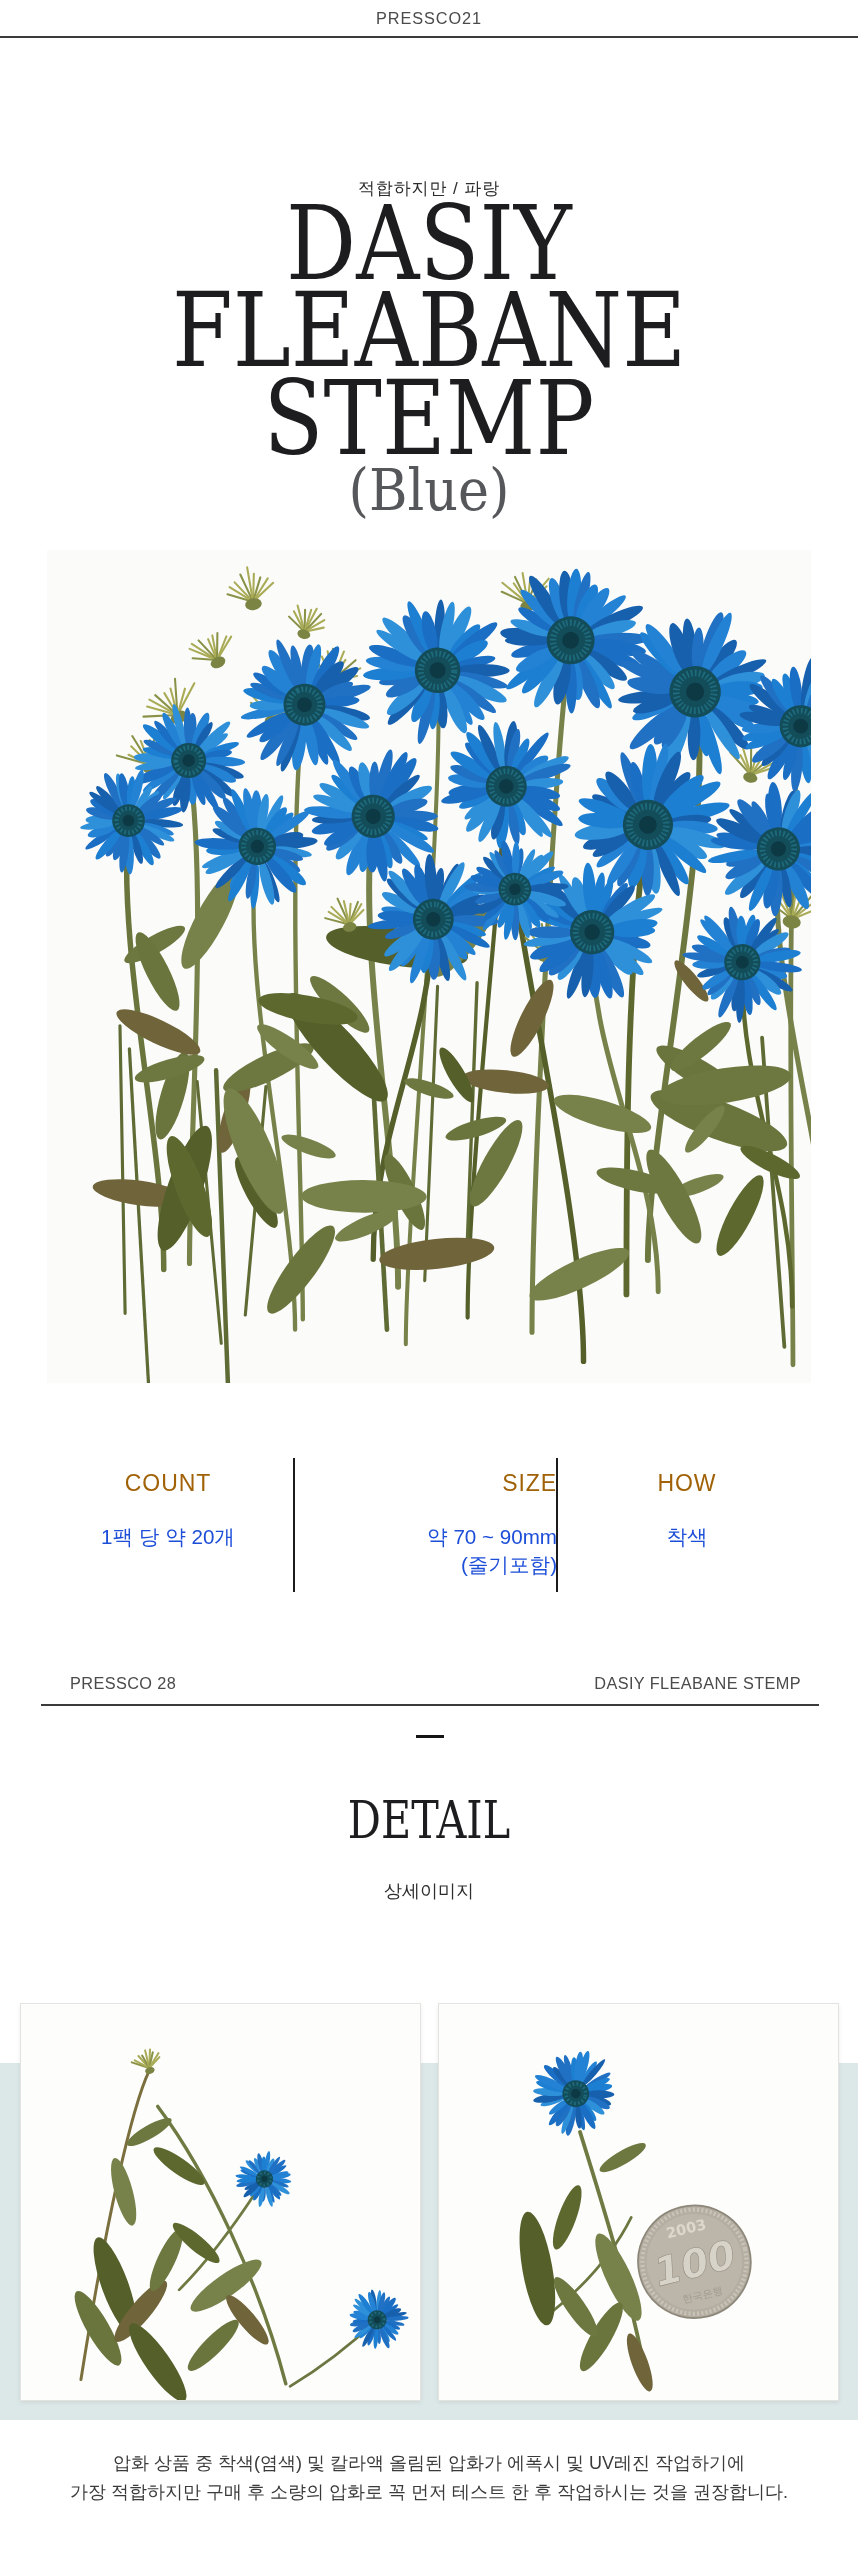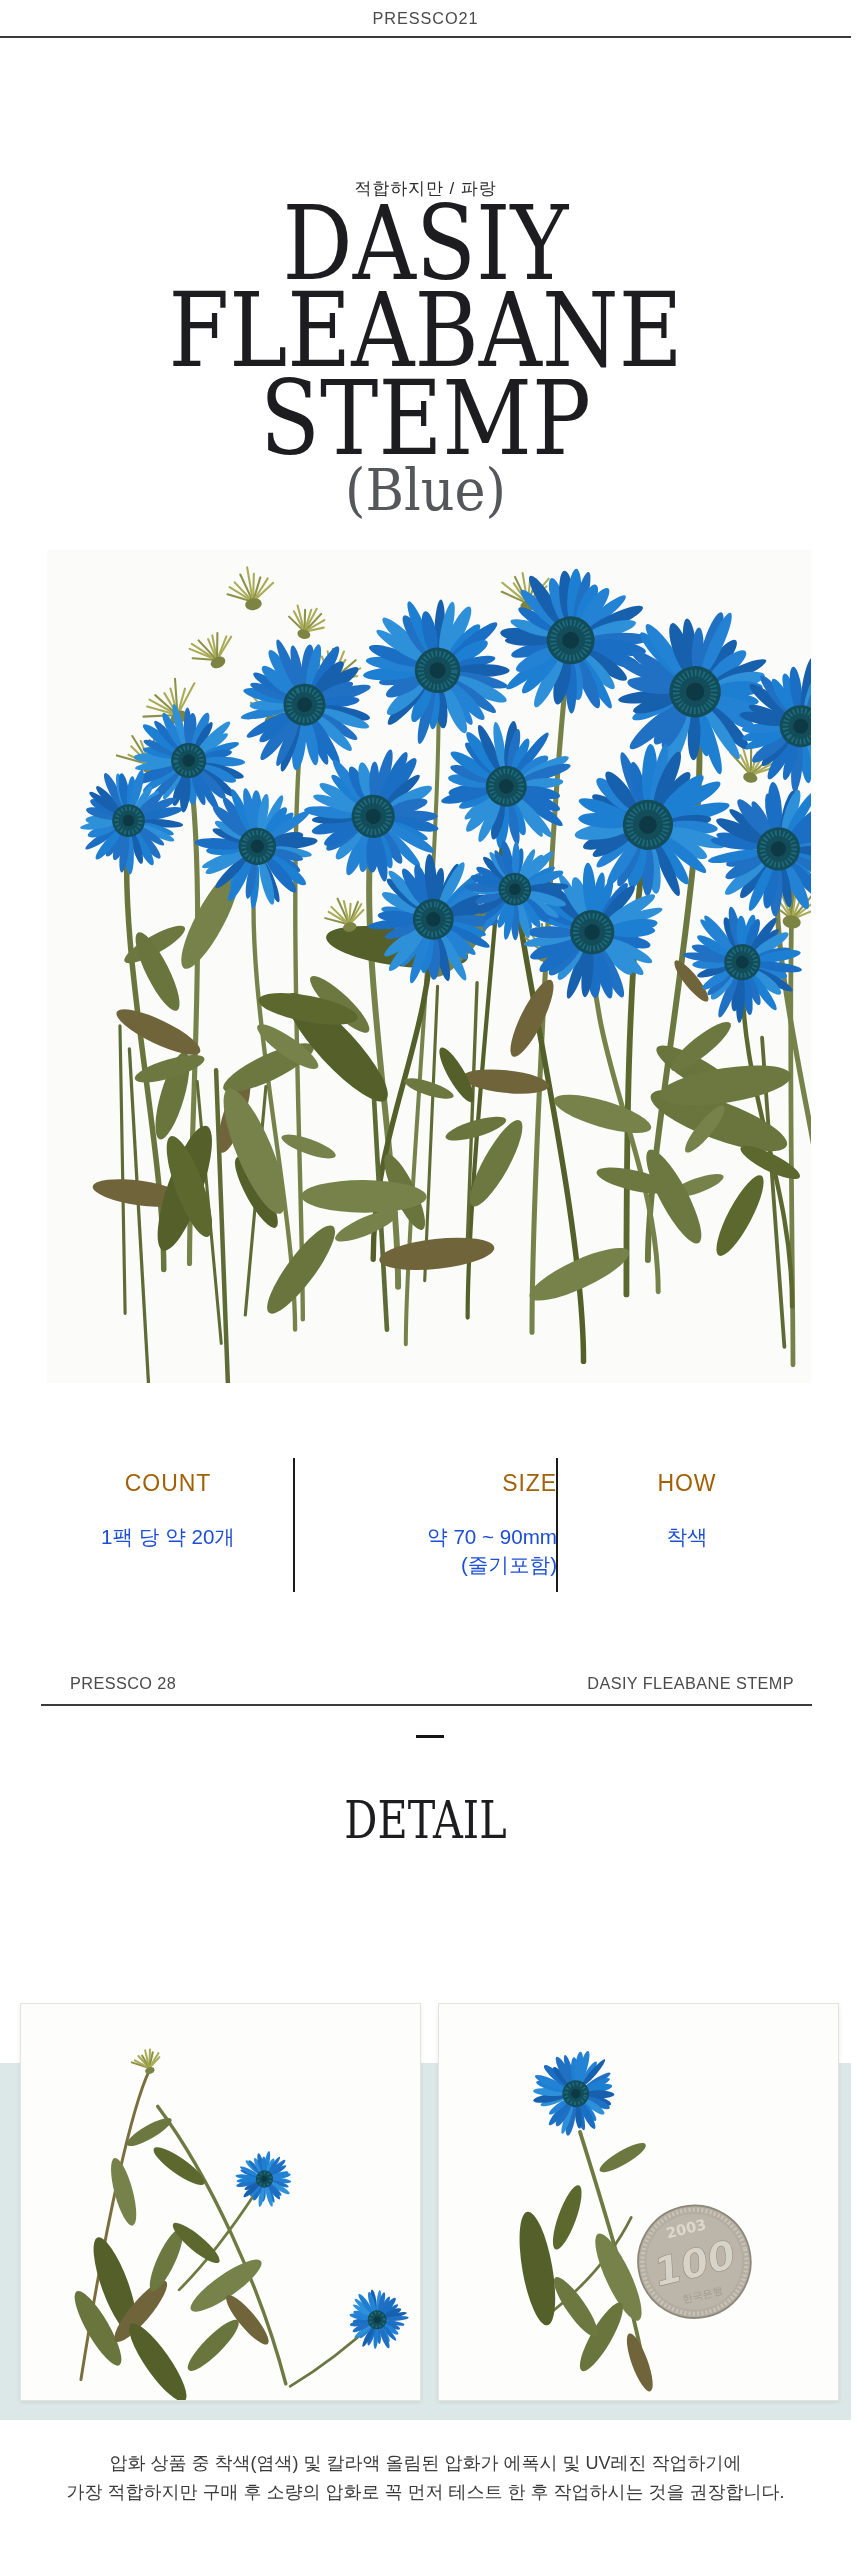--- a/index.html
+++ b/index.html
@@ -1,17 +1,17 @@
 <!DOCTYPE html>
 <html style="font-size:13.7px"><head>
 <meta charset="utf-8">
 <style>
   html,body{margin:0;padding:0;background:#ffffff;}
   .page{position:relative;width:851px;height:2576px;background:#ffffff;overflow:hidden;
-        font-family:"Liberation Sans","DejaVu Sans",sans-serif;color:#2c2c2c;}
+        font-family:"Liberation Sans","DejaVu Sans",sans-serif;color:#2c2c2c;padding-left:7px;}
   .abs{position:absolute;}
   .center-text{left:0;width:100%;text-align:center;}
 
   .brand{top:8.6px;font-size:16.3px;letter-spacing:0.9px;color:#4b4b4b;}
   .rule-top{top:36px;left:0;right:0;height:1.7px;background:#3b3b3b;}
 
   .subtitle{top:177px;font-size:17px;color:#2c2c2c;letter-spacing:0.9px;}
 
   .title-line{left:0;width:100%;text-align:center;line-height:1;white-space:nowrap;
     font-family:"DejaVu Serif","Liberation Serif",serif;font-size:103px;color:#1d1d1f;
@@ -890,20 +890,21 @@
     </div>
   </div>
 
   <div class="abs foot-left">PRESSCO 28</div>
   <div class="abs foot-right">DASIY FLEABANE STEMP</div>
   <div class="abs rule-bottom"></div>
 
   <div class="abs dash"></div>
 
   <div class="abs detail-head">DETAIL</div>
+  <div class="abs center-text detail-sub">상세이미지</div>
 
   <div class="abs band"></div>
 
   <div class="card left">
     <svg viewBox="0 0 467 464">
       <rect x="0" y="0" width="467" height="464" fill="#fdfdfc"></rect>
       <g id="left-plants">
           <path d="M150 78 C 130 120, 100 250, 70 440" fill="none" stroke="#7b6f3e" stroke-width="3.5" stroke-linecap="round"></path>
           <path d="M160 120 C 220 200, 280 330, 310 445" fill="none" stroke="#6e7a42" stroke-width="4" stroke-linecap="round"></path>
           <path d="M285 205 C 250 260, 215 305, 185 335" fill="none" stroke="#6e7a42" stroke-width="3.2" stroke-linecap="round"></path>

